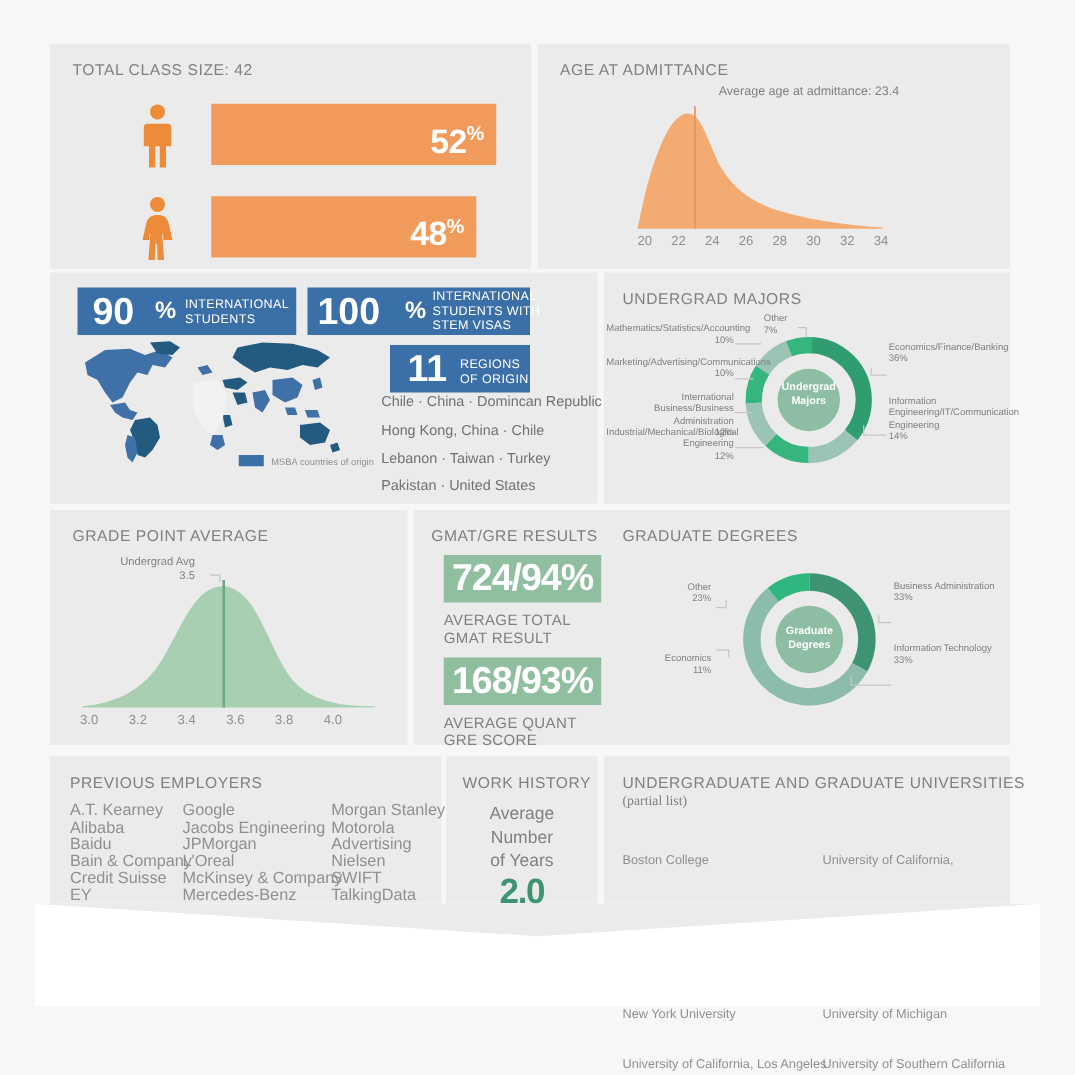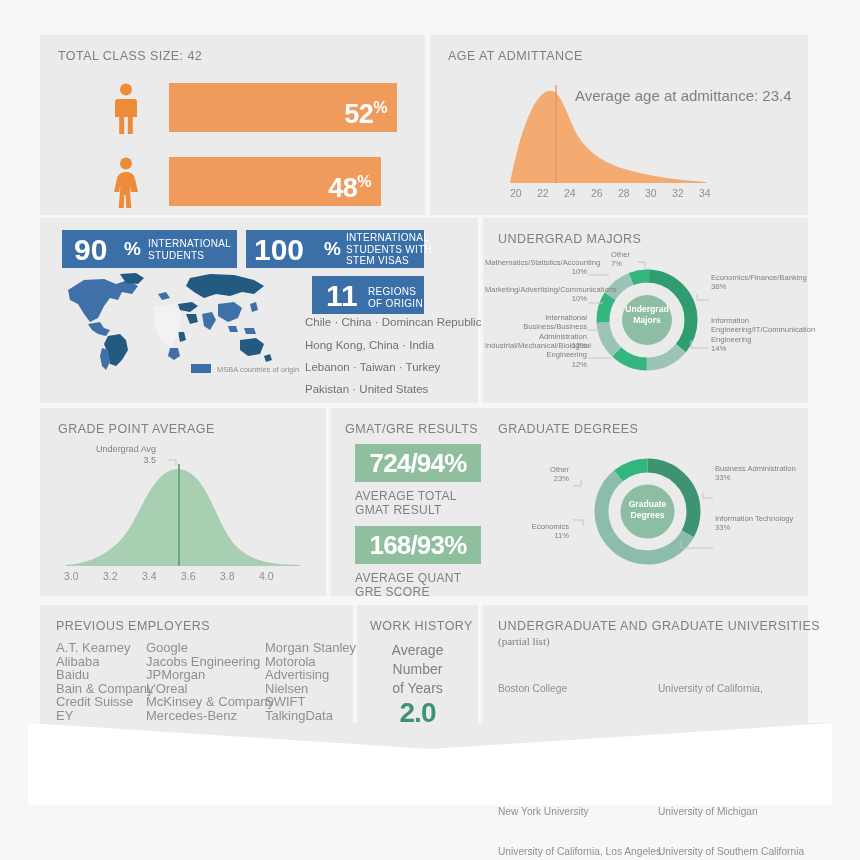--- a/index.html
+++ b/index.html
@@ -27,21 +27,21 @@
   .barval{
     position:absolute;color:#fff;font-weight:bold;
     font-size:27px;letter-spacing:-.5px;
   }
   .barval .pc{font-size:16px;font-weight:bold;vertical-align:super;}
 
   .icon-m,.icon-f{position:absolute;}
 
   
   #p-age{left:430px;top:35px;width:378px;height:180px;}
-  .agenote{position:absolute;font-size:15px;color:#7d8180;white-space:nowrap;margin-top:19px;}
+  .agenote{position:absolute;font-size:10px;color:#7d8180;white-space:nowrap;}
   .axlbl{position:absolute;font-size:10.5px;color:#8d9190;}
 
   
   #p-intl{left:40px;top:218px;width:438px;height:185px;}
   .bluebox{position:absolute;background:#3b6fa8;color:#fff;}
   .bignum{position:absolute;font-weight:bold;line-height:1;color:#fff;}
   .bigpc{position:absolute;font-weight:bold;color:#fff;}
   .bluelbl{position:absolute;color:#fff;font-size:10px;line-height:11.5px;letter-spacing:.3px;}
   .maplegend{position:absolute;font-size:7.5px;color:#8d9190;white-space:nowrap;}
   .legendswatch{position:absolute;background:#3b6fa8;}
@@ -57,21 +57,21 @@
   }
 
   
   #p-gpa{left:40px;top:408px;width:286px;height:188px;}
   .gpanote{position:absolute;font-size:9px;color:#7d8180;text-align:right;line-height:11px;}
 
   
   #p-gmat{left:331px;top:408px;width:152px;height:188px;}
   .greenbox{position:absolute;background:#8fbf9f;}
   .greenval{
-    position:absolute;color:#fff;font-weight:bold;font-size:26px;
+    position:absolute;color:#fff;font-weight:bold;font-size:30px;
     letter-spacing:-.8px;white-space:nowrap;
   }
   .gcap{position:absolute;font-size:12px;line-height:14px;color:#7d8180;letter-spacing:.3px;}
 
   
   #p-gdeg{left:483px;top:408px;width:325px;height:188px;}
 
   
   #p-emp{left:40px;top:605px;width:313px;height:160px;}
   #p-work{left:357px;top:605px;width:121px;height:160px;}
@@ -198,21 +198,21 @@
       </g>
       <g fill="#f2f2f2">
         <path d="M96,36 L116,34 L124,46 L120,66 L112,78 L104,72 L96,56 Z"></path>
       </g>
     </svg>
 
     <div class="legendswatch" style="left:151px;top:146px;width:20px;height:9px;"></div>
     <div class="maplegend" style="left:177px;top:147px;">MSBA countries of origin</div>
 
     <div class="origin" style="left:265px;top:98px;">Chile · China · Domincan Republic</div>
-    <div class="origin" style="left:265px;top:121px;">Hong Kong, China · India</div>
+    <div class="origin" style="left:265px;top:121px;">Hong Kong, China · Chile</div>
     <div class="origin" style="left:265px;top:143px;">Lebanon · Taiwan · Turkey</div>
     <div class="origin" style="left:265px;top:165px;">Pakistan · United States</div>
   </div>
 
   <div class="panel" id="p-ugmaj">
     <div class="ptitle" style="left:15px;top:14px;">UNDERGRAD MAJORS</div>
 
     <svg style="position:absolute;left:110px;top:48px;" width="108" height="108" viewBox="0 0 108 108">
       <g transform="translate(54,54)">
 

